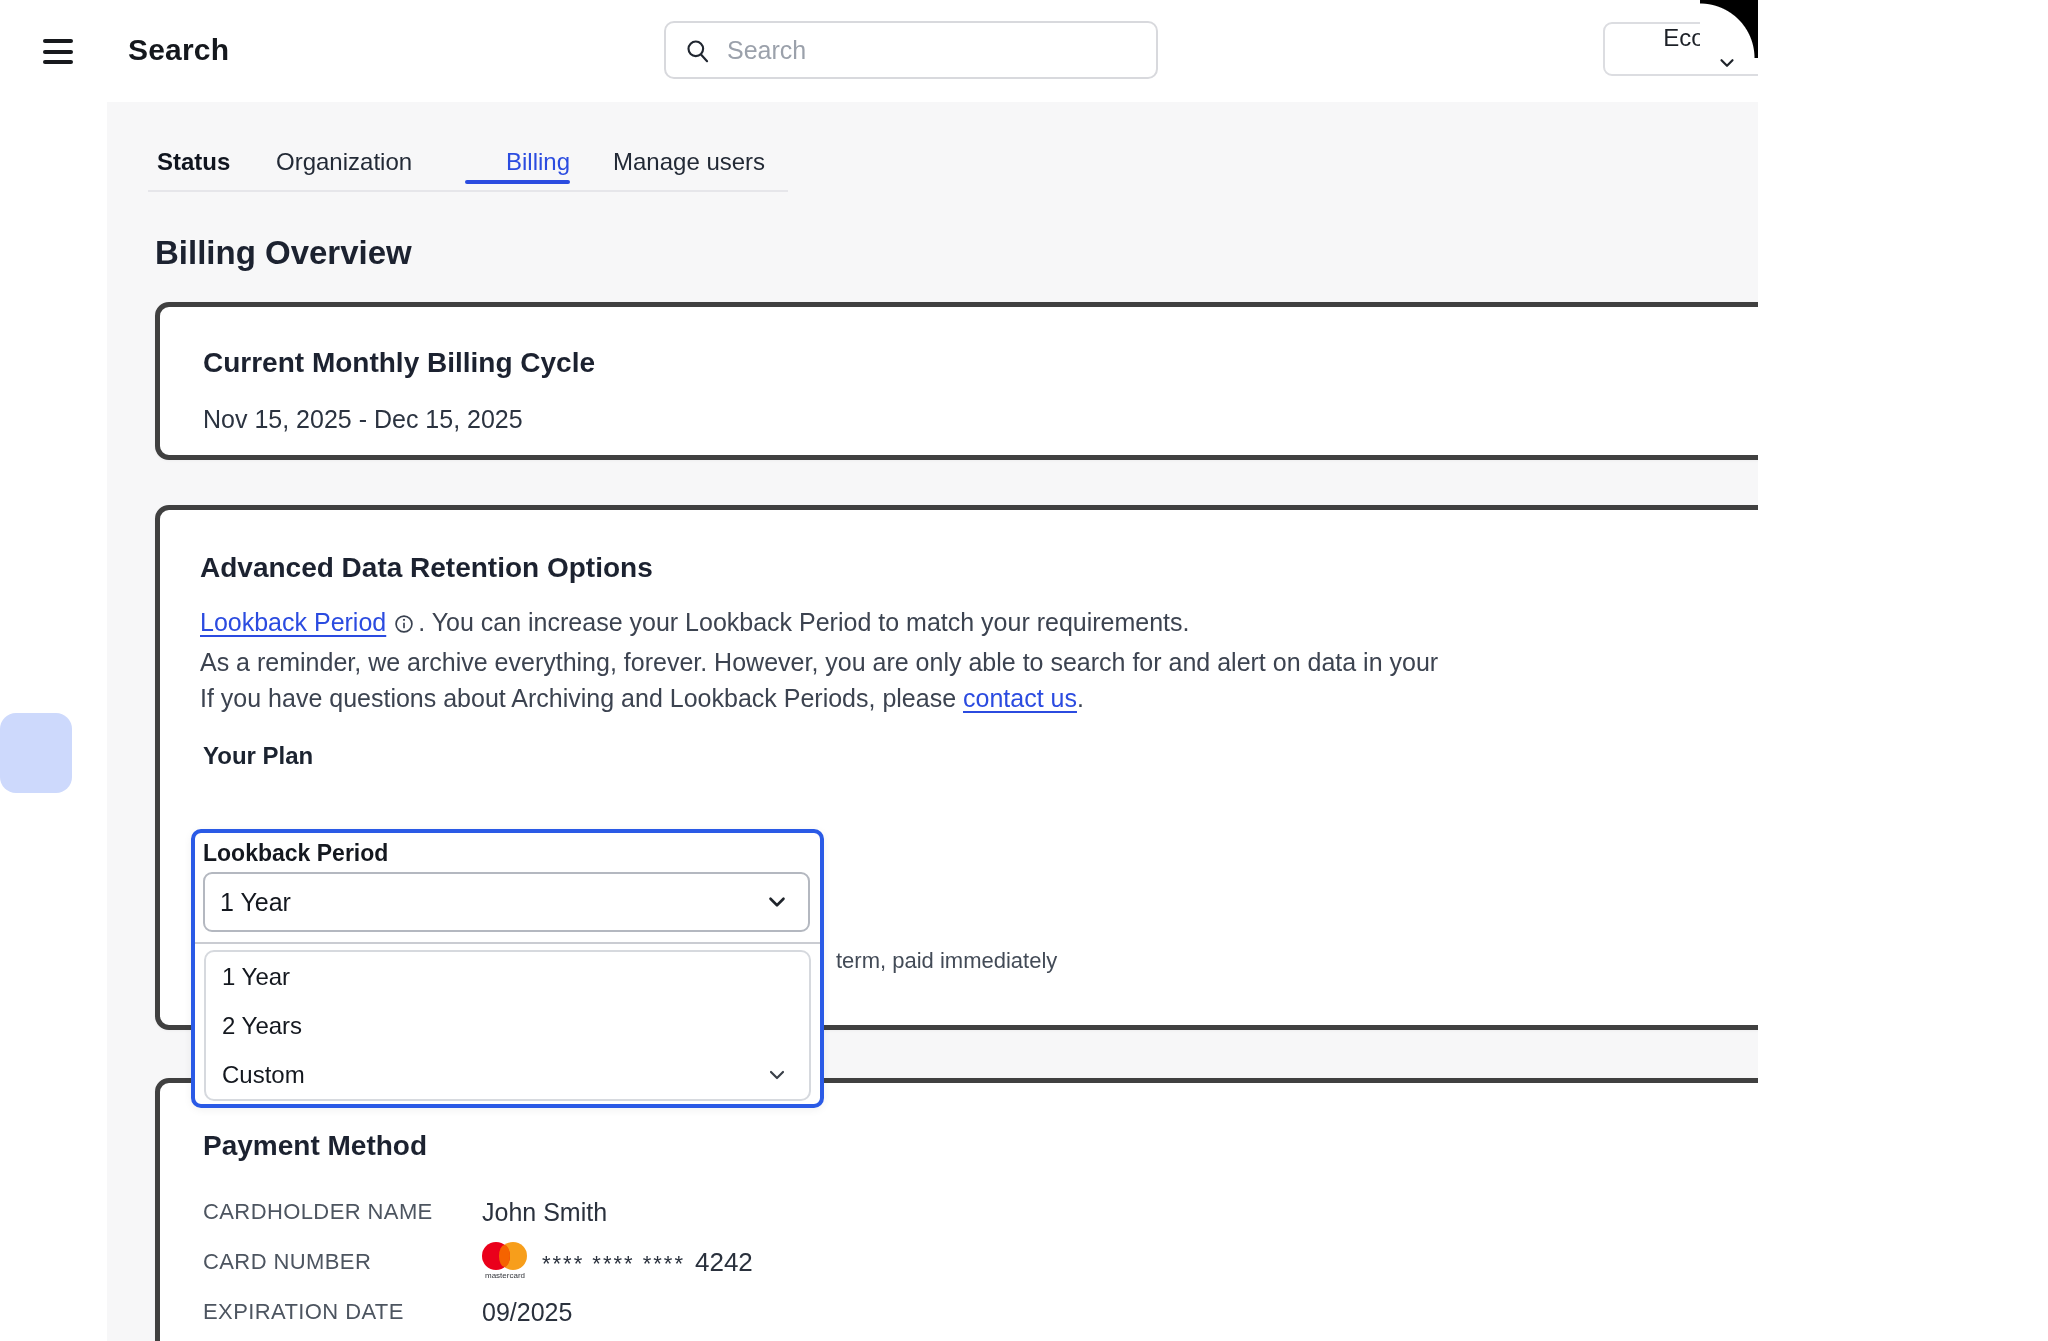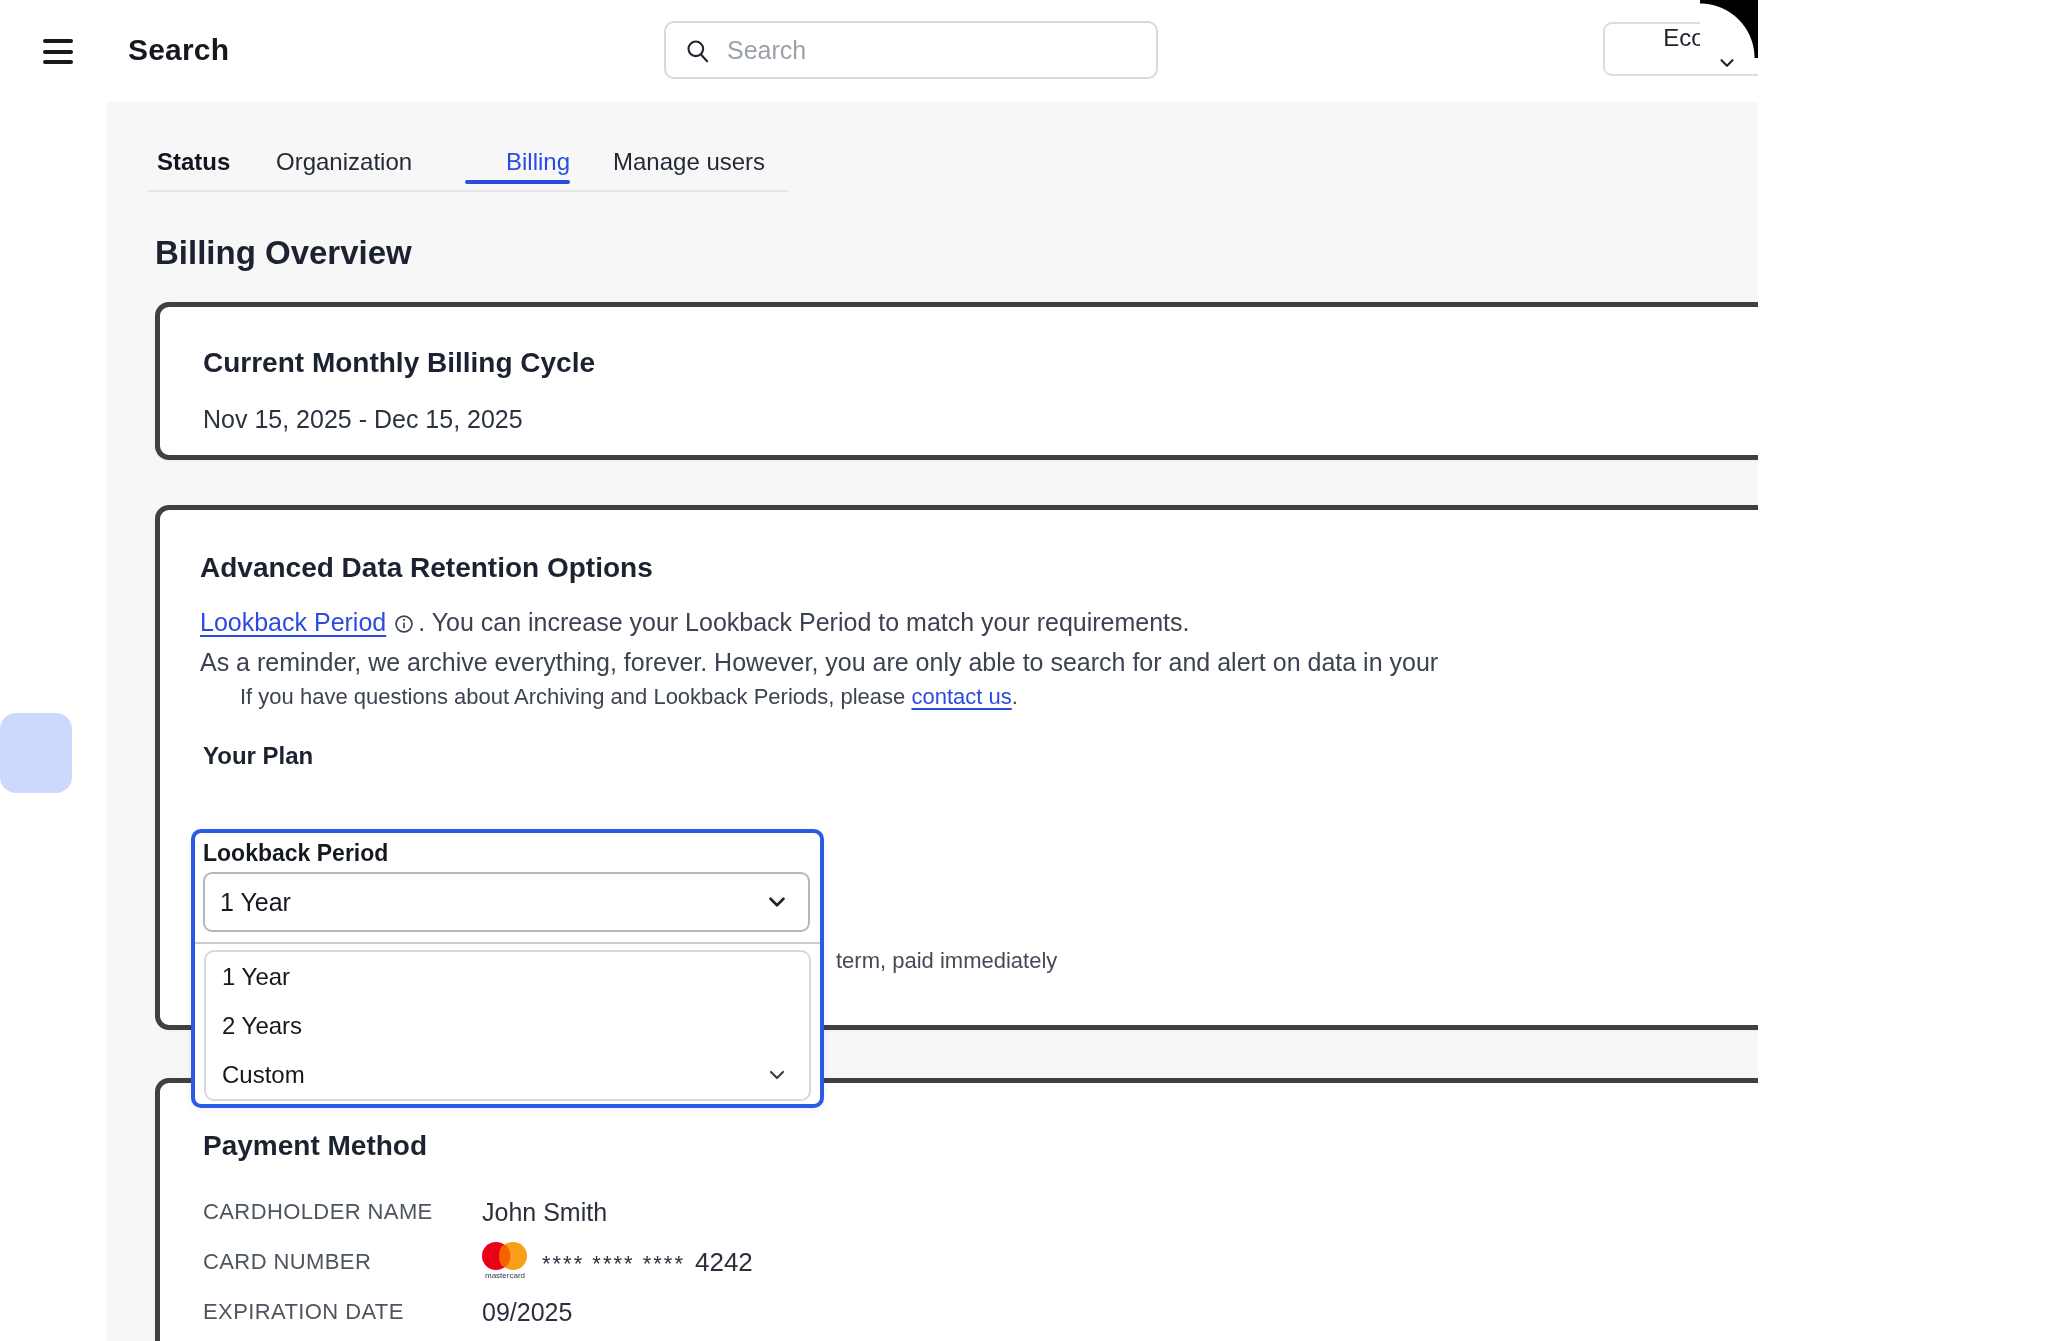--- a/index.html
+++ b/index.html
@@ -44,21 +44,21 @@
   .card { position:absolute; left:155px; width:1842px; background:#ffffff; border:5px solid #404040; border-radius:14px; box-shadow:0 1px 3px rgba(0,0,0,.04); z-index:4; }
   .card-cycle { top:302px; height:158px; }
   .card-retention { top:505px; height:525px; }
   .card-payment { top:1078px; height:300px; }
 
   .card-cycle .card-title { position:absolute; left:43px; top:40px; font-size:28px; font-weight:700; color:#1c2230; }
   .card-cycle .cycle-dates { position:absolute; left:43px; top:98px; font-size:25px; color:#2b3340; }
 
   .card-retention .card-title { position:absolute; left:40px; top:42px; font-size:28px; font-weight:700; color:#1c2230; }
   .retention-p1 { position:absolute; left:40px; top:94px; font-size:25px; line-height:37px; color:#3c4350; }
-  .retention-p2 { position:absolute; left:40px; top:174px; font-size:22px; color:#3c4350;margin-left:40px; }
+  .retention-p2 { position:absolute; left:40px; top:174px; font-size:25px; color:#3c4350; }
   a.link { color:#2b4be0; text-decoration:underline; text-underline-offset:4px; cursor:pointer; }
   .info-icon { display:inline-block; vertical-align:-3px; margin:0 4px 0 8px; }
   .your-plan { position:absolute; left:43px; top:232px; font-size:24px; font-weight:700; color:#1b2330; }
   .plan-name { position:absolute; left:43px; top:282px; font-size:24px; color:#3c4350; }
 
   .occluded-note { position:absolute; left:836px; top:948px; font-size:22px; color:#434b57; z-index:6; white-space:nowrap; }
 
   
   .lookback { position:absolute; left:191px; top:829px; width:633px; height:279px; background:#ffffff; border:4px solid #2a5ae6; border-radius:10px; z-index:30; box-shadow:0 2px 8px rgba(0,0,0,.06); }
   .lookback-label { margin:7px 12px 0 8px; font-size:23px; font-weight:700; color:#14181f; height:26px; line-height:26px; }

